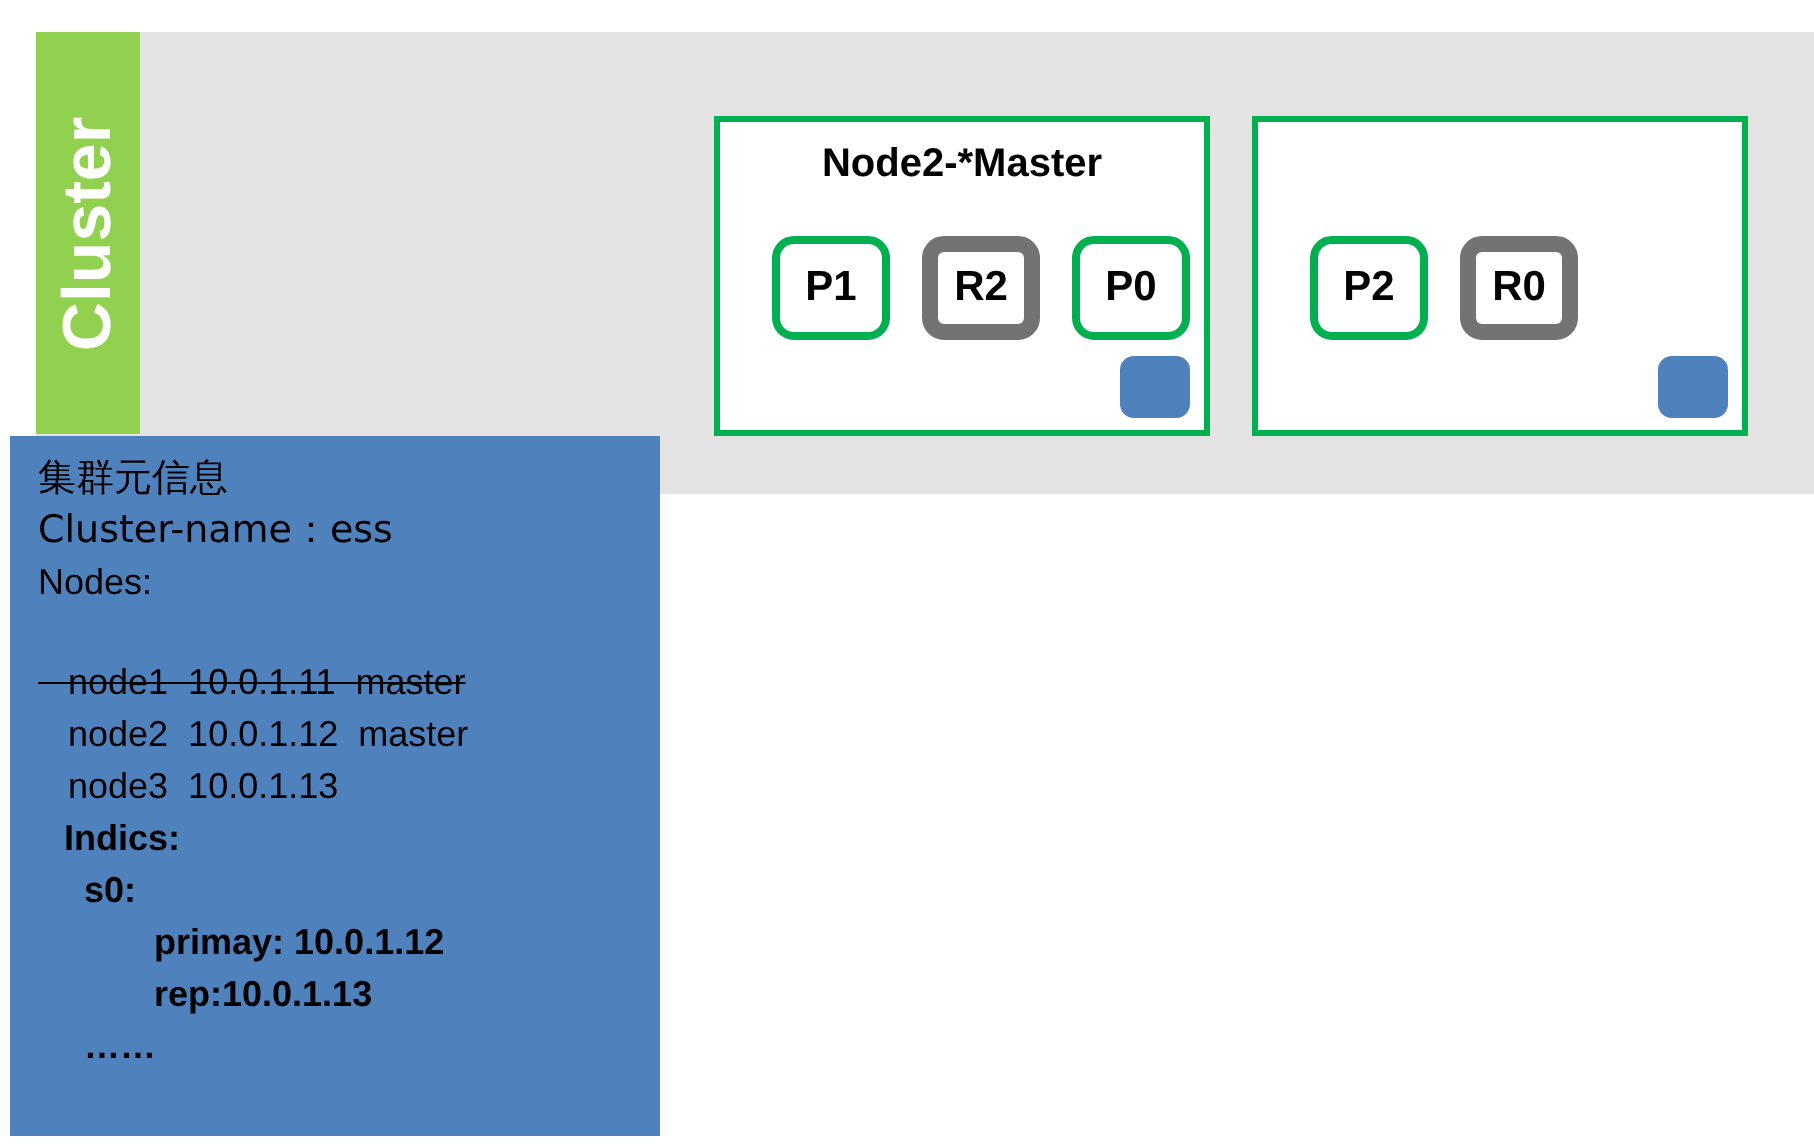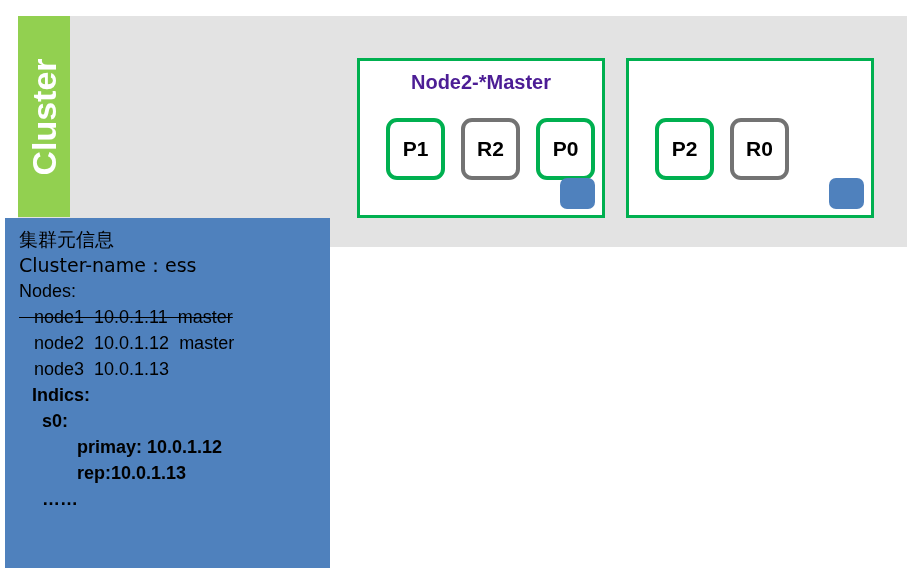--- a/index.html
+++ b/index.html
@@ -68,49 +68,49 @@
     height: 160px;
   }
   .node-title {
     position: absolute;
     left: 0;
     right: 0;
     top: 10px;
     text-align: center;
     font-size: 20px;
     font-weight: bold;
-    color: #4c1d95;
+    color: #000000;
     line-height: 1.1;
   }
 
   
   .chip-row {
     position: absolute;
     left: 0;
     right: 0;
     top: 57px;
     height: 55px;
   }
   .chip {
     position: absolute;
     top: 0;
     width: 59px;
-    height: 62px;
+    height: 52px;
     box-sizing: border-box;
     border-radius: 11px;
     background: #ffffff;
     display: flex;
     align-items: center;
     justify-content: center;
     font-size: 21px;
     font-weight: bold;
     color: #000000;
   }
   .chip.primary { border: 4px solid #00b050; }
-  .chip.replica { border: 4px solid #737373; }
+  .chip.replica { border: 8px solid #737373; }
   .chip-slot-0 { left: 26px; }
   .chip-slot-1 { left: 101px; }
   .chip-slot-2 { left: 176px; }
 
   
   .blue-marker {
     position: absolute;
     width: 35px;
     height: 31px;
     border-radius: 7px;
@@ -132,21 +132,21 @@
     box-sizing: border-box;
     padding: 8px 0 0 14px;
   }
   .meta-line {
     color: #000000;
     font-size: 18px;
     line-height: 26px;
     white-space: pre;
   }
   .meta-line.bold { font-weight: bold; margin-left: 13px; }
-  .meta-line.strike { text-decoration: line-through; }
+  .meta-line.strike { text-decoration: line-through; margin-top: 24px; }
   .meta-line.cjk { font-family: "DejaVu Sans", sans-serif; font-size: 19px; }
 </style>
 </head>
 <body>
 
 <div id="cluster-region"></div>
 
 <div id="cluster-bar">
   <span id="cluster-bar-label">Cluster</span>
 </div>

